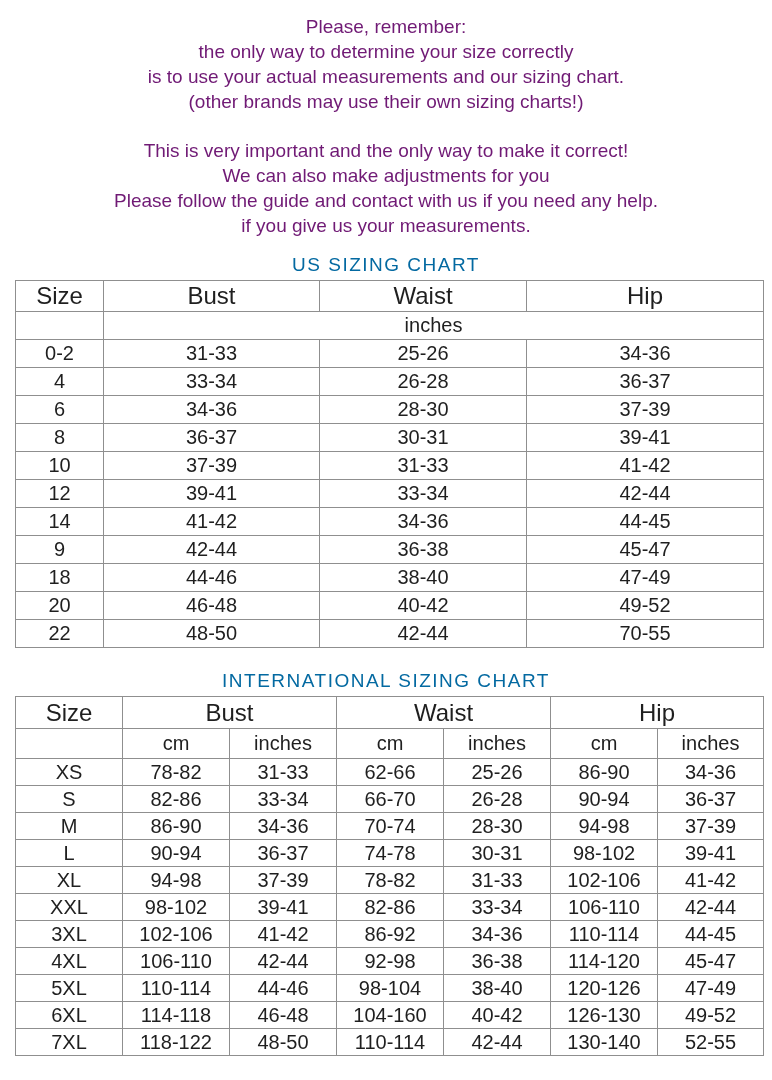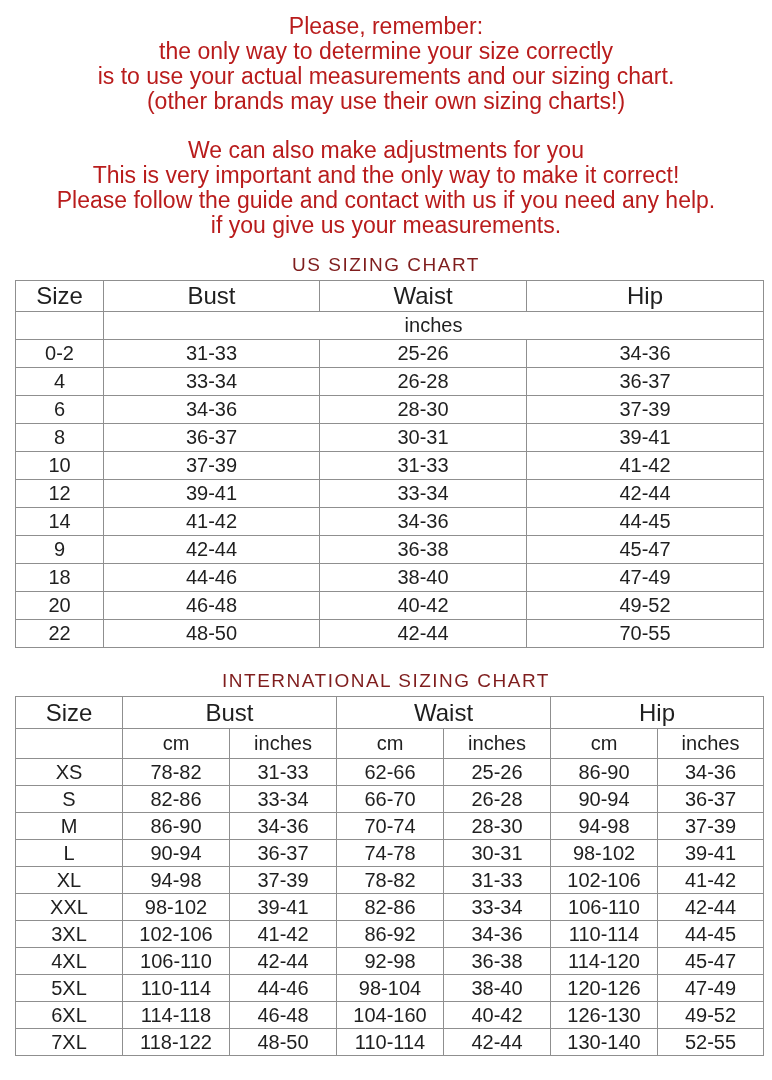--- a/index.html
+++ b/index.html
@@ -8,30 +8,30 @@
     background: #ffffff;
   }
   body {
     width: 772px;
     height: 1080px;
     overflow: hidden;
     font-family: "Liberation Sans", "DejaVu Sans", sans-serif;
   }
   .intro {
     text-align: center;
-    color: #b91c1c;
-    font-size: 23px;
+    color: #701a75;
+    font-size: 19px;
     line-height: 25px;
     font-weight: normal;
   }
   .intro-1 { margin-top: 14px; }
   .intro-2 { margin-top: 24px; }
   .chart-title {
     text-align: center;
-    color: #7f1d1d;
+    color: #0369a1;
     font-size: 19px;
     line-height: 24px;
     letter-spacing: 1.5px;
   }
   .us-title { margin-top: 15px; }
   .intl-title { margin-top: 21px; }
   table {
     border-collapse: collapse;
     table-layout: fixed;
     margin-left: 15px;
@@ -64,22 +64,22 @@
 <body>
 
 <div class="intro intro-1">
   <div>Please, remember:</div>
   <div>the only way to determine your size correctly</div>
   <div>is to use your actual measurements and our sizing chart.</div>
   <div>(other brands may use their own sizing charts!)</div>
 </div>
 
 <div class="intro intro-2">
+  <div>This is very important and the only way to make it correct!</div>
   <div>We can also make adjustments for you</div>
-  <div>This is very important and the only way to make it correct!</div>
   <div>Please follow the guide and contact with us if you need any help.</div>
   <div>if you give us your measurements.</div>
 </div>
 
 <div class="chart-title us-title">US SIZING CHART</div>
 
 <table class="us-table">
   <colgroup>
     <col style="width:88px">
     <col style="width:216px">

